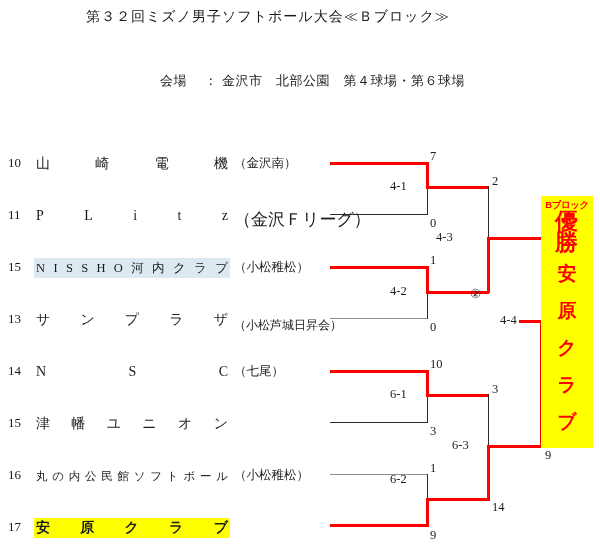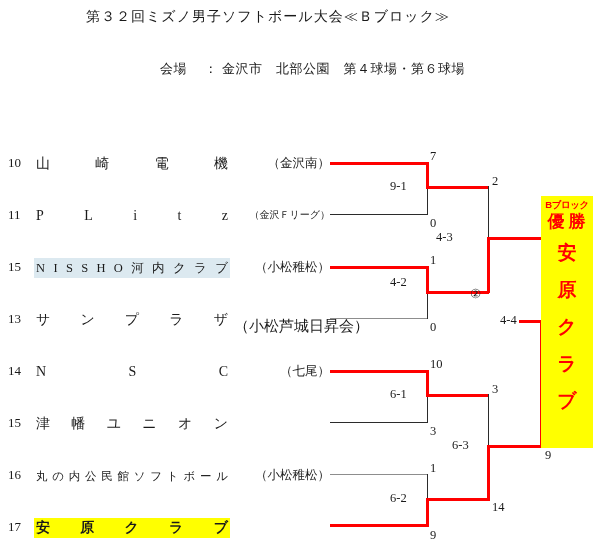--- a/index.html
+++ b/index.html
@@ -23,21 +23,21 @@
   }
   .meta-row{
     position:absolute;
     font-size:13px;
     white-space:nowrap;
     letter-spacing:.5px;
   }
   .meta-row .lbl{display:inline-block;width:40px;}
   .meta-row .col{display:inline-block;width:22px;text-align:center;}
   .meta1{left:160px;top:48px;}
-  .meta2{left:160px;top:60px;}
+  .meta2{left:160px;top:72px;}
 
   
   .team-row{
     position:absolute;
     left:0;
     height:22px;
     width:330px;
     font-size:14px;
     white-space:nowrap;
   }
@@ -59,26 +59,26 @@
     box-sizing:border-box;
   }
   .tname.small{font-size:12.5px;}
   .tname.xsmall{font-size:11.5px;}
   .tname span{display:inline-block;}
   .tname.hl-blue{background:#dce9f0;}
   .tname.hl-yellow{background:#ffff00;font-weight:bold;}
   .affil{
     position:absolute;left:234px;top:2px;
     width:96px;
-    text-align:right;
+    text-align:left;
     font-size:12.5px;
     white-space:nowrap;
   }
-  .affil.tiny{font-size:15px;top:8px;}
-  .affil.sm{font-size:10px;top:3px;}
+  .affil.tiny{font-size:12px;top:8px;}
+  .affil.sm{font-size:17px;top:3px;}
 
   
   .ln{position:absolute;background:#2b2b2b;}
   .ln.h{height:1px;}
   .ln.v{width:1px;}
   .ln.redh{height:3px;background:#ff0000;}
   .ln.redv{width:3px;background:#ff0000;}
   .ln.gray{background:#8d8d8d;}
 
   
@@ -107,21 +107,21 @@
   }
   .champ .blk{
     font-size:9.5px;
     font-weight:bold;
     letter-spacing:-0.5px;
     line-height:12px;
     padding-top:3px;
     font-family:"Liberation Sans","DejaVu Sans",sans-serif;
   }
   .champ .yusho{
-    font-size:17px;
+    font-size:23px;
     font-weight:bold;
     line-height:21px;
     letter-spacing:4px;
     padding-left:3px;
   }
   .champ .cname{
     margin-top:2px;
   }
   .champ .cname span{
     display:block;
@@ -288,37 +288,37 @@
 
   <div class="ln redh" style="left:487px;top:445px;width:56px"></div>
 
   <div class="ln v" style="left:541px;top:237px;height:84px"></div>
   <div class="ln redv" style="left:540px;top:320px;height:127px"></div>
 
   <div class="ln redh" style="left:519px;top:320px;width:24px"></div>
 
   <div class="score" style="left:430px;top:149px">7</div>
   <div class="score" style="left:430px;top:216px">0</div>
-  <div class="mno" style="left:390px;top:179px">9-1</div>
+  <div class="mno" style="left:390px;top:179px">4-1</div>
 
   <div class="score" style="left:430px;top:253px">1</div>
   <div class="score" style="left:430px;top:320px">0</div>
-  <div class="mno" style="left:390px;top:275px">4-2</div>
+  <div class="mno" style="left:390px;top:284px">4-2</div>
 
   <div class="score" style="left:492px;top:174px">2</div>
   <div class="score" style="left:470px;top:286px">②</div>
   <div class="mno" style="left:436px;top:230px">4-3</div>
 
   <div class="score" style="left:430px;top:357px">10</div>
   <div class="score" style="left:430px;top:424px">3</div>
   <div class="mno" style="left:390px;top:387px">6-1</div>
 
   <div class="score" style="left:430px;top:461px">1</div>
   <div class="score" style="left:430px;top:528px">9</div>
-  <div class="mno" style="left:390px;top:491px">6-2</div>
+  <div class="mno" style="left:390px;top:472px">6-2</div>
 
   <div class="score" style="left:492px;top:382px">3</div>
   <div class="score" style="left:492px;top:500px">14</div>
   <div class="mno" style="left:452px;top:438px">6-3</div>
 
   <div class="score" style="left:545px;top:224px">1</div>
   <div class="score" style="left:545px;top:448px">9</div>
   <div class="mno" style="left:500px;top:313px">4-4</div>
 
   <div class="champ">

